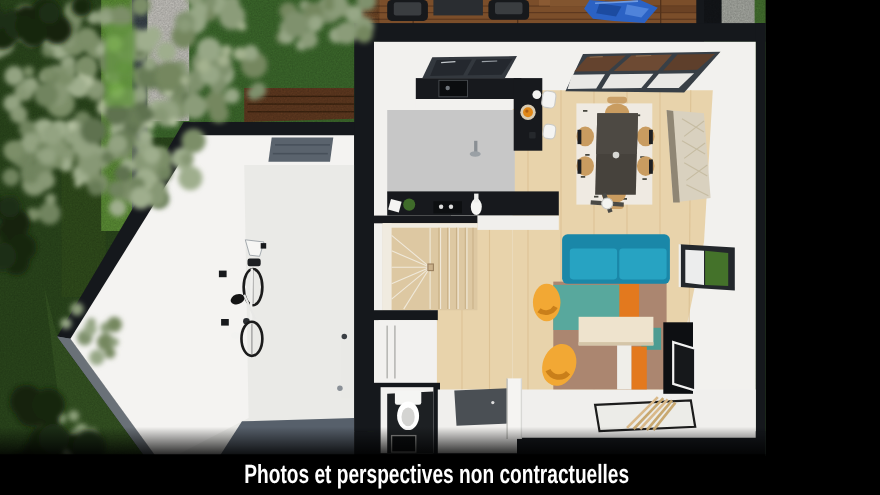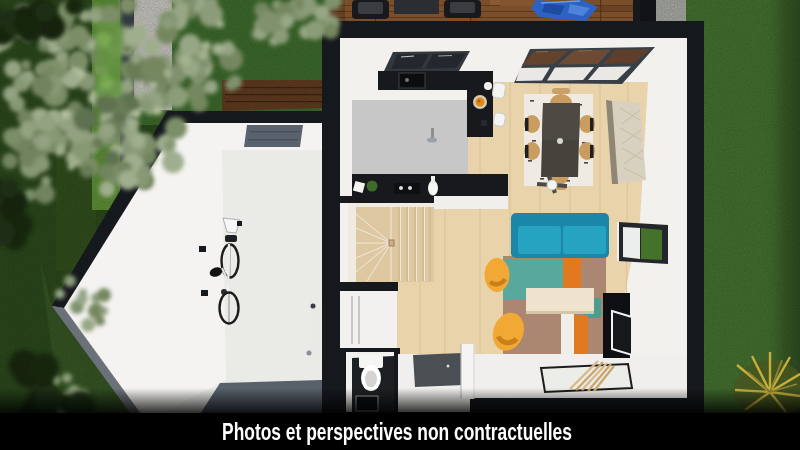--- a/index.html
+++ b/index.html
@@ -1,16 +1,16 @@
 <!DOCTYPE html>
 <html><head>
 <meta charset="utf-8">
 <style>
 html,body{margin:0;padding:0;background:#000;}
-#scene{position:relative;width:800px;height:450px;overflow:hidden;font-family:"Liberation Sans",sans-serif;}
+#scene{position:relative;width:696px;height:450px;overflow:hidden;font-family:"Liberation Sans",sans-serif;}
 </style>
 </head>
 <body>
 <div id="scene">
 <svg width="800" height="450" viewBox="0 0 800 450">
 <defs>
 <filter id="grain" x="-5%" y="-5%" width="110%" height="110%">
 <feTurbulence type="fractalNoise" baseFrequency="0.7" numOctaves="2" seed="7" result="n"></feTurbulence>
 <feColorMatrix in="n" type="matrix" values="0 0 0 0 0  0 0 0 0 0  0 0 0 0 0  0.5 0.5 0.5 0 0"></feColorMatrix>
 </filter>

